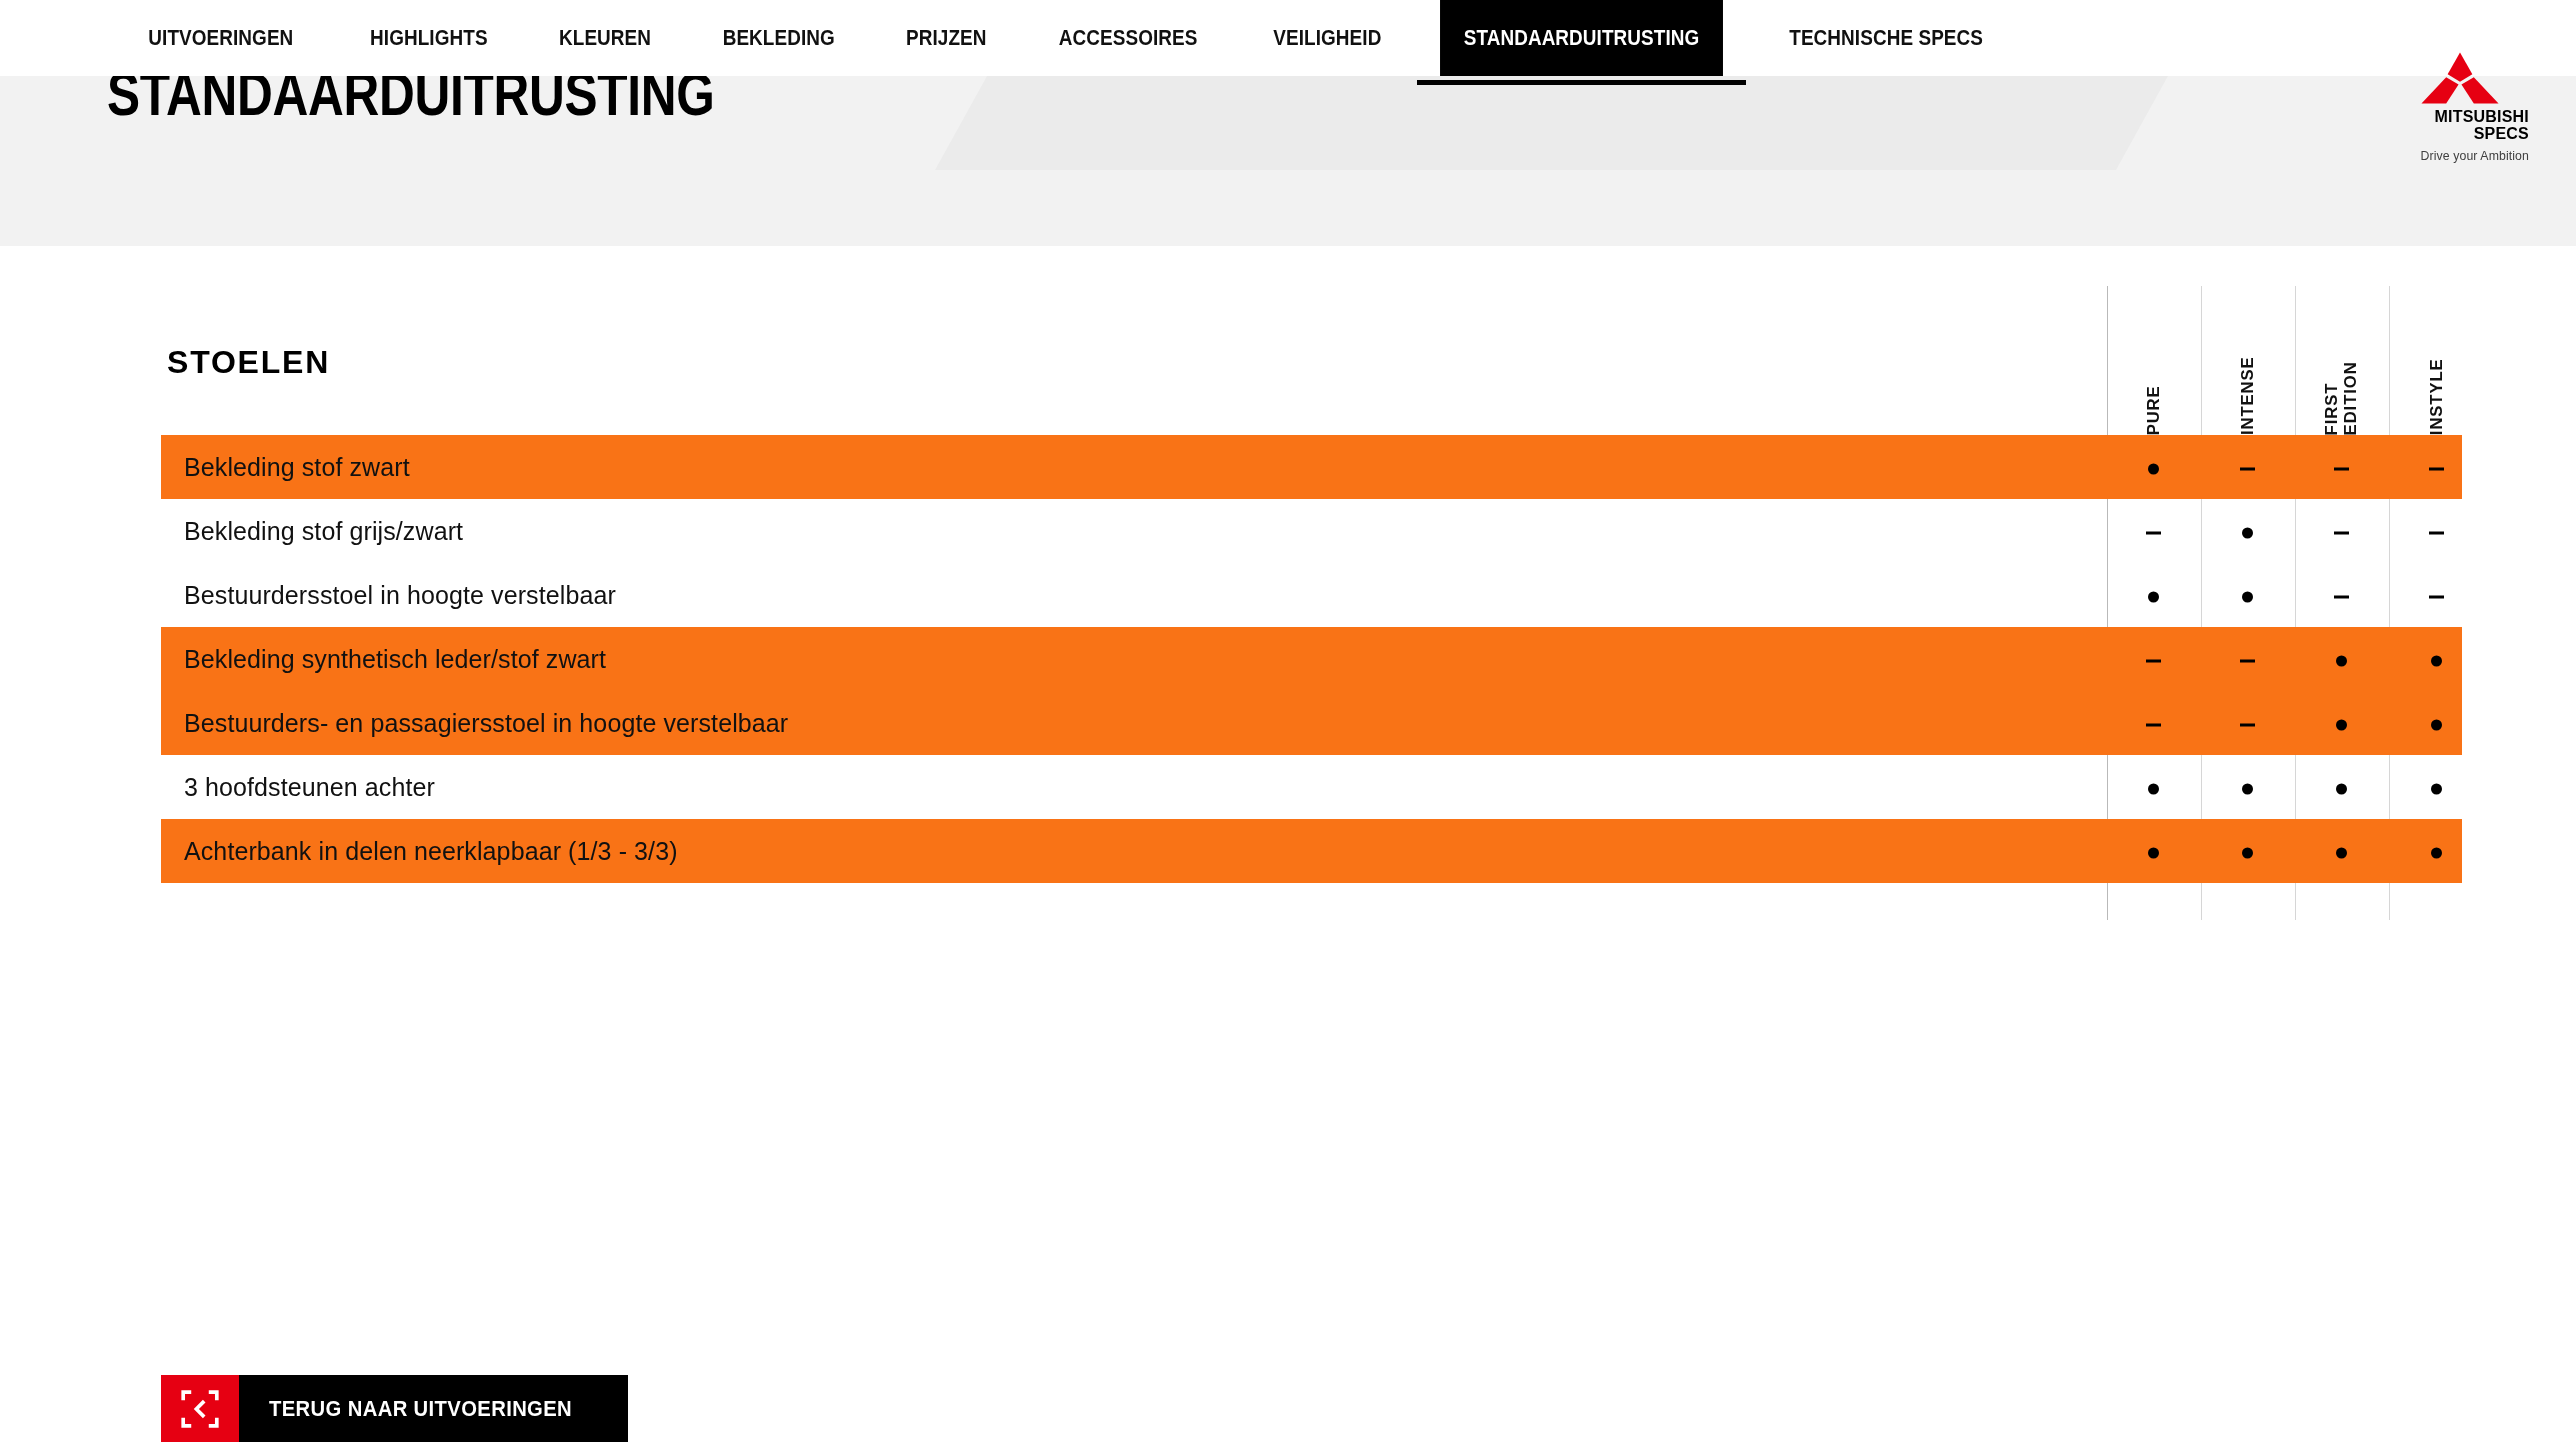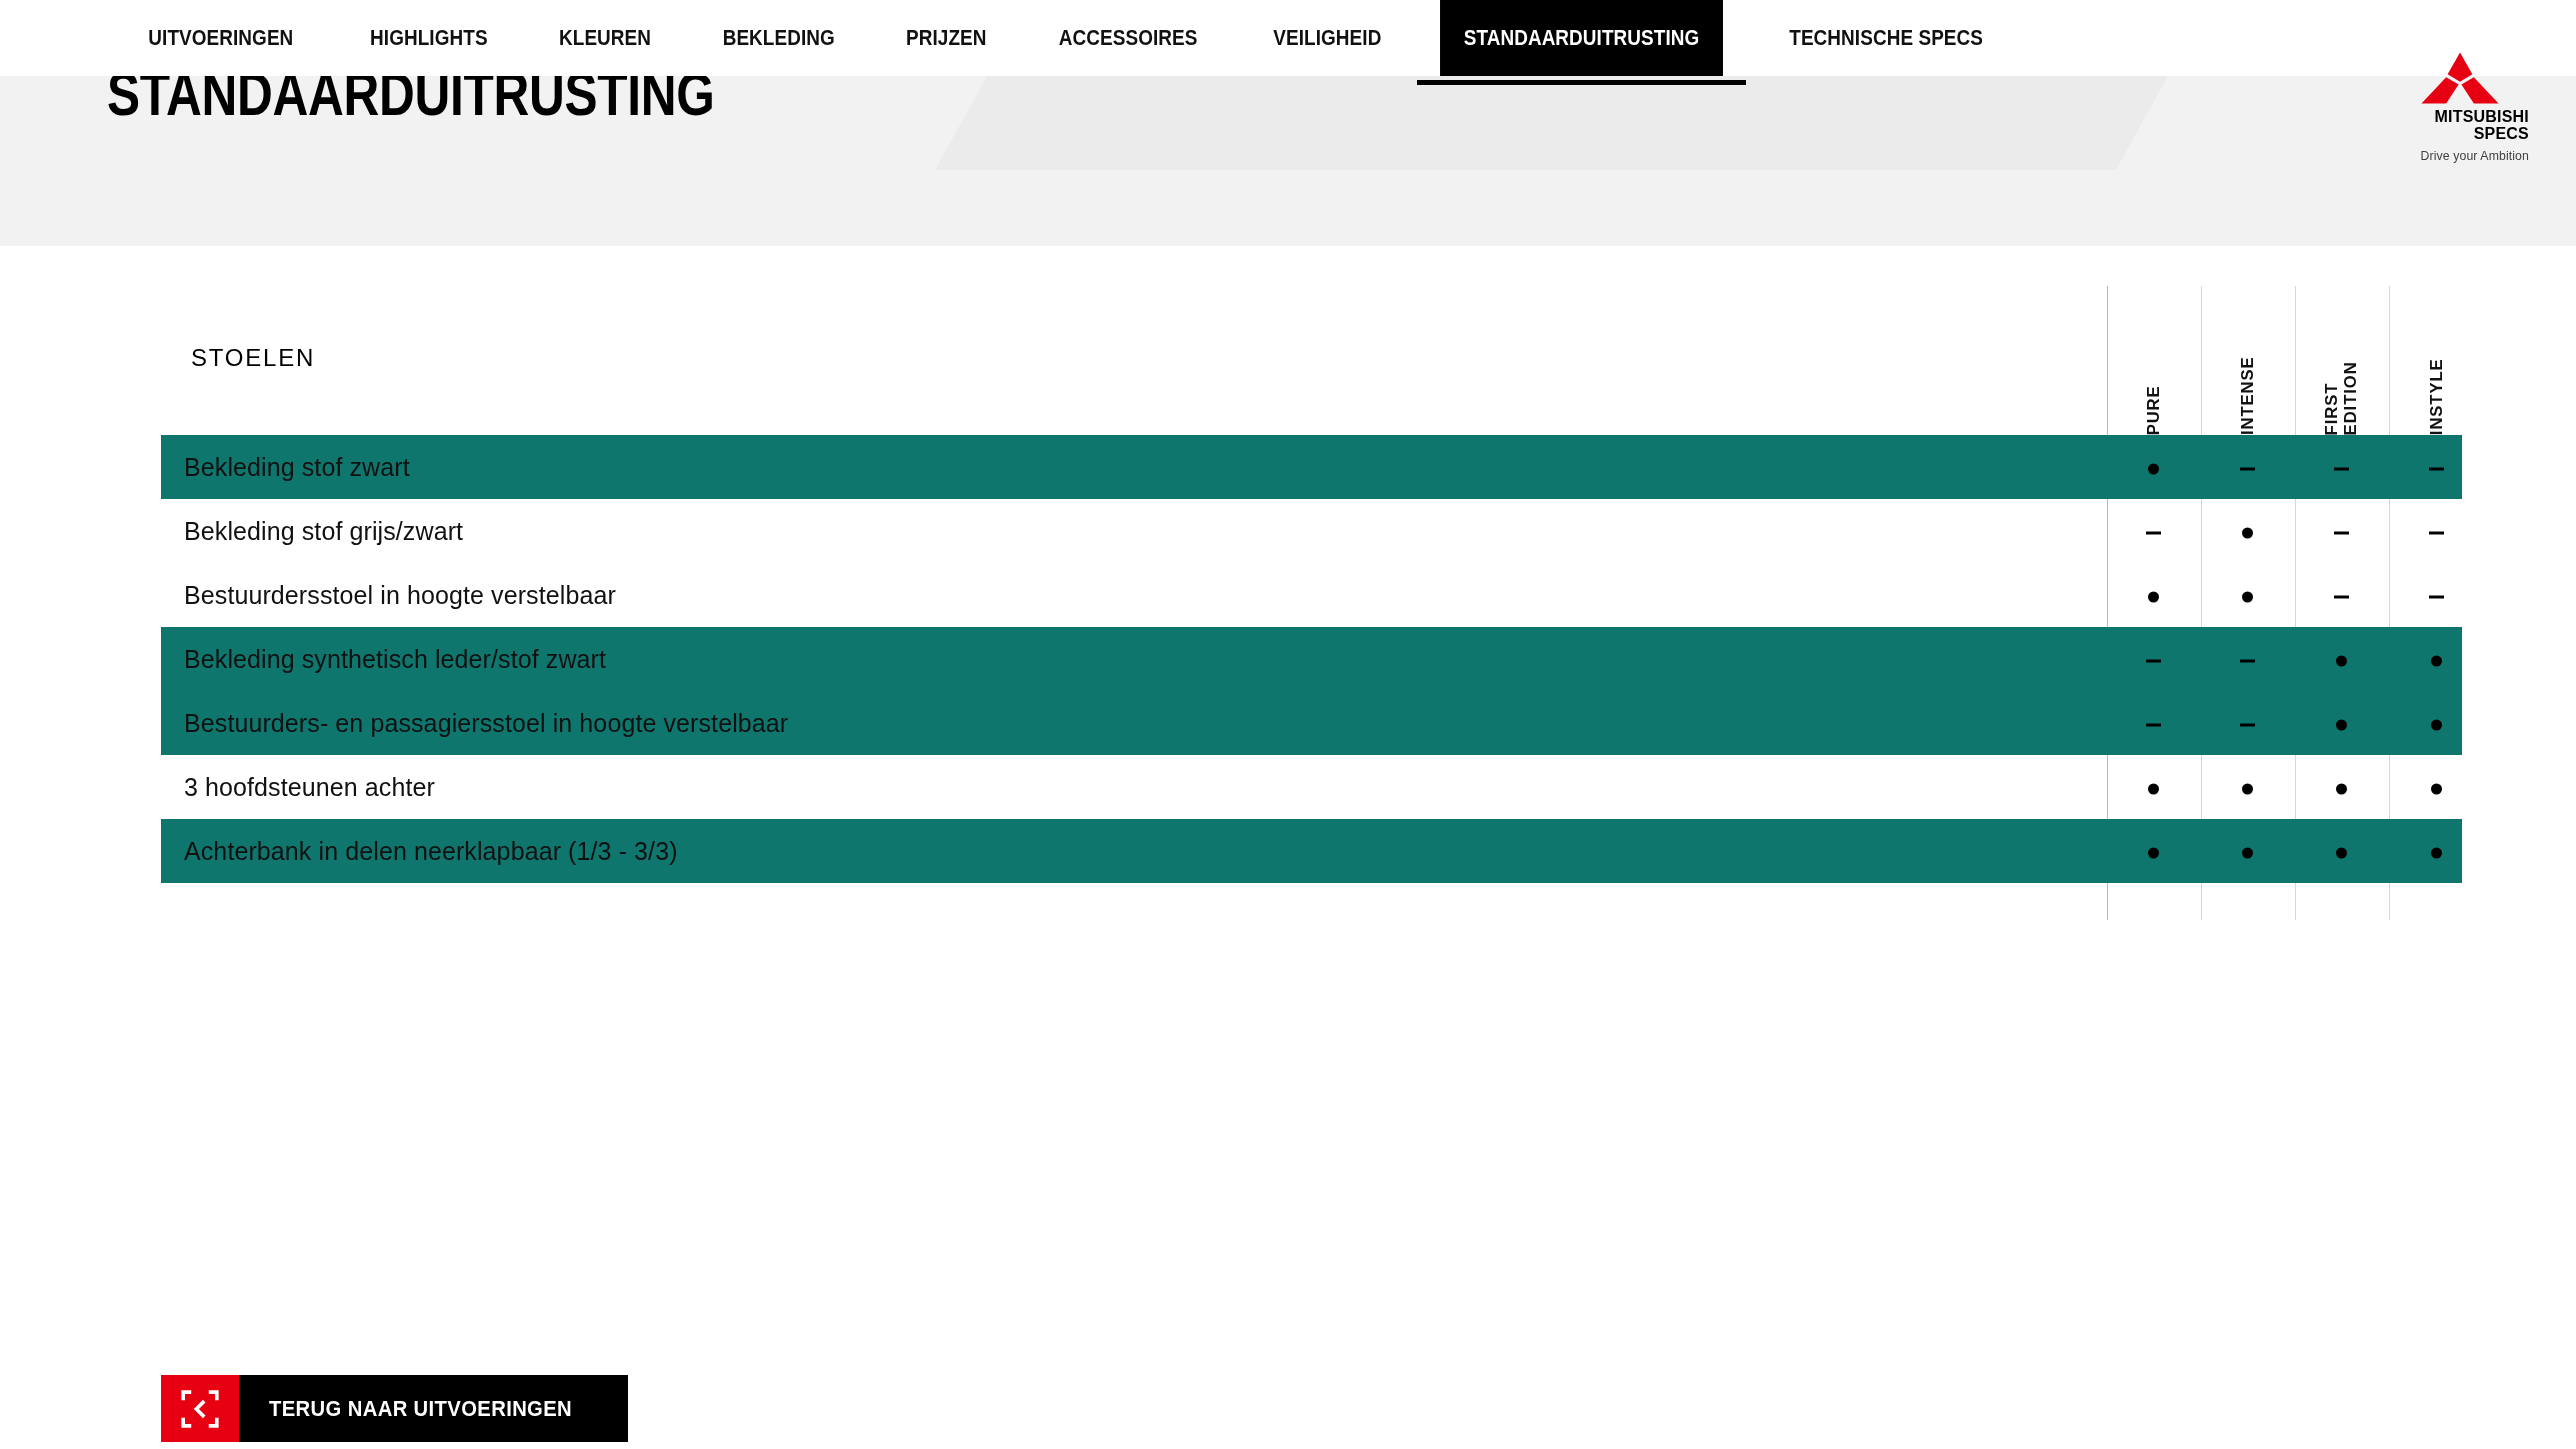--- a/index.html
+++ b/index.html
@@ -139,24 +139,24 @@
     position: absolute;
     left: 107px; top: 246px;
     width: 2469px;
     height: 1203px;
     background: #ffffff;
     z-index: 10;
   }
 
   .section-title {
     position: absolute;
-    left: 84px;
+    left: 60px;
     top: 98px;
-    font-size: 24px;
-    font-weight: 400;
+    font-size: 32px;
+    font-weight: 700;
     letter-spacing: 1.8px;
     color: #000000;
   }
 
   
   .tbl {
     position: absolute;
     left: 54px;
     top: 40px;
     width: 2301px;
@@ -212,21 +212,21 @@
     left: 0;
     top: 149px;
     width: 2301px;
     z-index: 4;
   }
   .row {
     position: relative;
     height: 64px;
     width: 2301px;
   }
-  .row.odd { background: #0f766e; }
+  .row.odd { background: #f97316; }
   .row-label {
     position: absolute;
     left: 23px;
     top: 50%;
     transform: translateY(-50%);
     font-size: 25px;
     color: #111111;
     letter-spacing: 0.1px;
     white-space: nowrap;
   }

